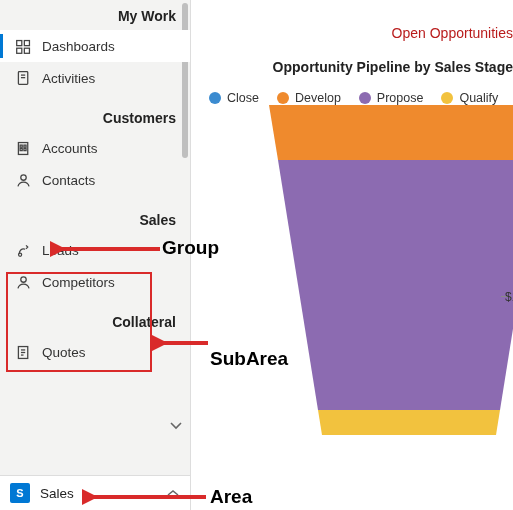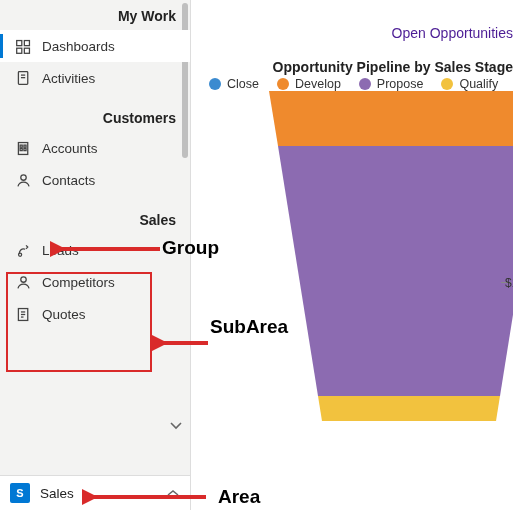--- a/index.html
+++ b/index.html
@@ -91,28 +91,28 @@
   .main {
     flex: 1;
     padding: 25px 0 0 18px;
     background: #fff;
     border-left: 1px solid #ddd;
     overflow: hidden;
     position: relative;
   }
   .chart-title {
     font-size: 14px;
-    color: #4c1d95;
+    color: #b91c1c;
     margin-bottom: 18px;
   }
   .chart-subtitle {
     font-size: 14px;
     font-weight: 600;
     color: #222;
-    margin-bottom: 2px;
+    margin-bottom: 16px;
   }
   .legend {
     display: flex;
     gap: 18px;
     align-items: center;
   }
   .legend-item { display: flex; align-items: center; font-size: 12.5px; color: #333; }
   .legend-swatch { width: 12px; height: 12px; border-radius: 50%; margin-right: 6px; }
   .funnel-wrap { position: relative; height: 320px; }
   .data-label {
@@ -216,20 +216,21 @@
     <div class="nav-item">
       <span class="icon">
         <svg viewBox="0 0 20 20">
             <circle cx="10" cy="6.5" r="3.2"></circle>
             <path d="M3.5 17c1-4 4-5 6.5-5s5.5 1 6.5 5"></path>
           </svg>
       </span>
       <span>Competitors</span>
     </div>
 
+    <div class="group-header" style="padding-top:16px">Collateral</div>
     <div class="nav-item">
       <span class="icon">
         <svg viewBox="0 0 20 20">
             <rect x="4" y="3" width="11" height="14"></rect>
             <line x1="7" y1="7" x2="12" y2="7"></line>
             <line x1="7" y1="10" x2="12" y2="10"></line>
             <line x1="7" y1="13" x2="10" y2="13"></line>
           </svg>
       </span>
       <span>Quotes</span>
@@ -280,22 +281,22 @@
         <polygon points="69,305 251,305 247,330 73,330" fill="#f2c23e"></polygon>
       </svg>
       <div class="tick"></div>
       <div class="data-label">$12</div>
     </div>
   </div>
 </div>
 
 <div class="redbox" style="left:6px; top:272px; width:146px; height:100px;"></div>
 <div class="ann-label" style="left:162px; top:237px;">Group</div>
-<div class="ann-label" style="left:210px; top:316px;">SubArea</div>
-<div class="ann-label" style="left:210px; top:486px;margin-left:8px;">Area</div>
+<div class="ann-label" style="left:210px; top:348px;">SubArea</div>
+<div class="ann-label" style="left:210px; top:486px;">Area</div>
 
 <svg class="arrow" style="left:50px; top:240px;" width="112" height="18">
   <defs>
       <marker id="ah1" markerWidth="9" markerHeight="9" refX="2" refY="4.5" orient="auto">
         <path d="M9 0L0 4.5L9 9z" fill="#d92a2a"></path>
       </marker>
     </defs>
   <line x1="110" y1="9" x2="8" y2="9" stroke="#d92a2a" stroke-width="4" marker-end="url(#ah1)"></line>
 </svg>
 <svg class="arrow" style="left:152px; top:334px;" width="60" height="18">

